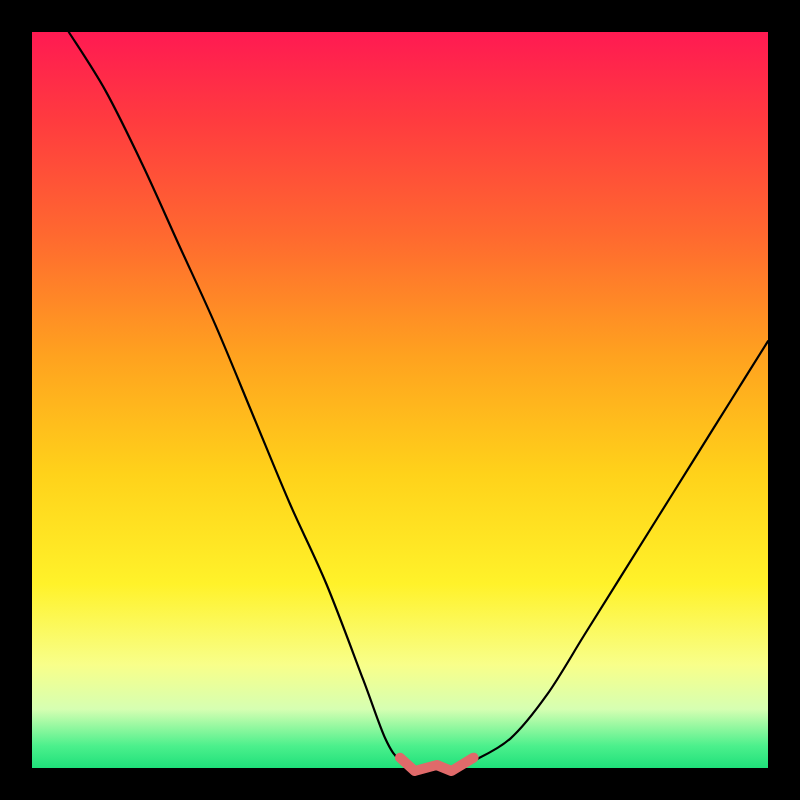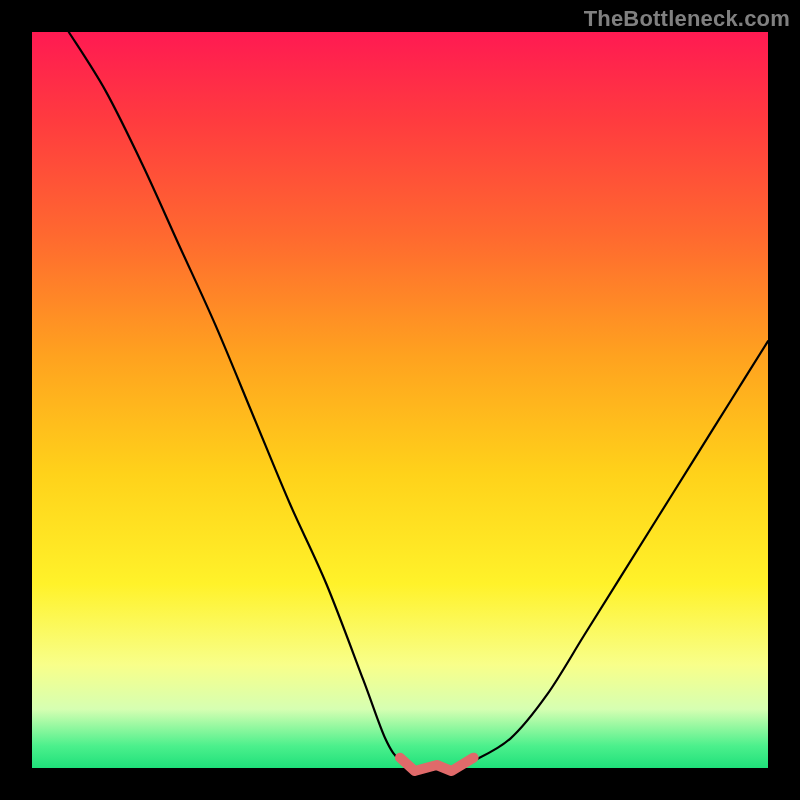--- a/index.html
+++ b/index.html
@@ -57,21 +57,20 @@
     width: 736px;
     height: 736px;
     overflow: visible;
   }
 </style>
 </head>
 <body>
 
 <div class="frame">
 
-  <div class="watermark">TheBottleneck.com</div>
 
   <div class="plot">
     <svg class="curve" viewBox="0 0 736 736" preserveAspectRatio="none">
       <path id="curve-path" fill="none" stroke="#000000" stroke-width="2.2" stroke-linecap="round" stroke-linejoin="round" d="M 36.800000000000004 0 C 42.93333333333334 9.813333333333333 61.33333333333334 36.8 73.60000000000001 58.879999999999995 C 85.86666666666667 80.96 98.13333333333333 106.72000000000001 110.39999999999999 132.48000000000002 C 122.66666666666666 158.24000000000004 134.93333333333334 186.45333333333338 147.20000000000002 213.44000000000005 C 159.4666666666667 240.42666666666673 171.73333333333335 266.1866666666667 184 294.40000000000003 C 196.26666666666665 322.61333333333334 208.53333333333333 353.28000000000003 220.79999999999998 382.72 C 233.06666666666663 412.16 245.3333333333333 442.8266666666667 257.59999999999997 471.04 C 269.8666666666666 499.25333333333333 282.1333333333334 522.56 294.40000000000003 552 C 306.6666666666667 581.44 321.38666666666666 621.9200000000001 331.2 647.6800000000001 C 341.0133333333333 673.44 347.14666666666665 693.0666666666666 353.28 706.56 C 359.4133333333333 720.0533333333333 363.0933333333333 723.7333333333333 368 728.64 C 372.9066666666667 733.5466666666666 376.5866666666667 734.7733333333333 382.72 736 C 388.85333333333335 737.2266666666667 398.6666666666667 736 404.8 736 C 410.93333333333334 736 413.38666666666666 737.2266666666667 419.52 736 C 425.6533333333333 734.7733333333333 431.78666666666663 733.5466666666666 441.59999999999997 728.64 C 451.4133333333333 723.7333333333333 466.1333333333334 717.5999999999999 478.40000000000003 706.56 C 490.6666666666667 695.52 502.9333333333333 679.5733333333333 515.1999999999999 662.4 C 527.4666666666666 645.2266666666667 539.7333333333333 623.1466666666666 552 603.52 C 564.2666666666667 583.8933333333333 576.5333333333334 564.2666666666667 588.8000000000001 544.64 C 601.0666666666667 525.0133333333333 613.3333333333334 505.38666666666666 625.6 485.76 C 637.8666666666667 466.1333333333333 650.1333333333333 446.50666666666666 662.4 426.88 C 674.6666666666666 407.25333333333333 686.9333333333333 387.62666666666667 699.1999999999999 368 C 711.4666666666666 348.37333333333333 729.8666666666667 318.93333333333334 736 309.12"></path>
       <path id="highlight-path" fill="none" stroke="#e06a6a" stroke-width="10" stroke-linecap="round" stroke-linejoin="round" d="M 368 725.64 L 382.72 739 L 404.8 733 L 419.52 739 L 441.59999999999997 725.64"></path>
     </svg>
   </div>
 
 </div>
 

